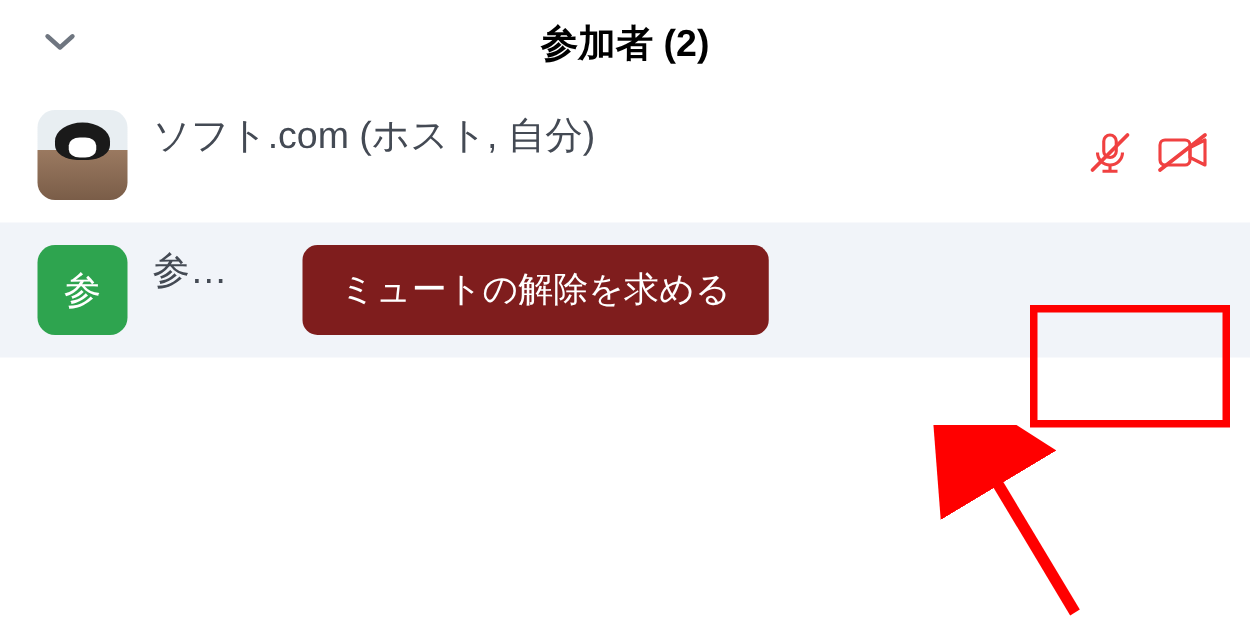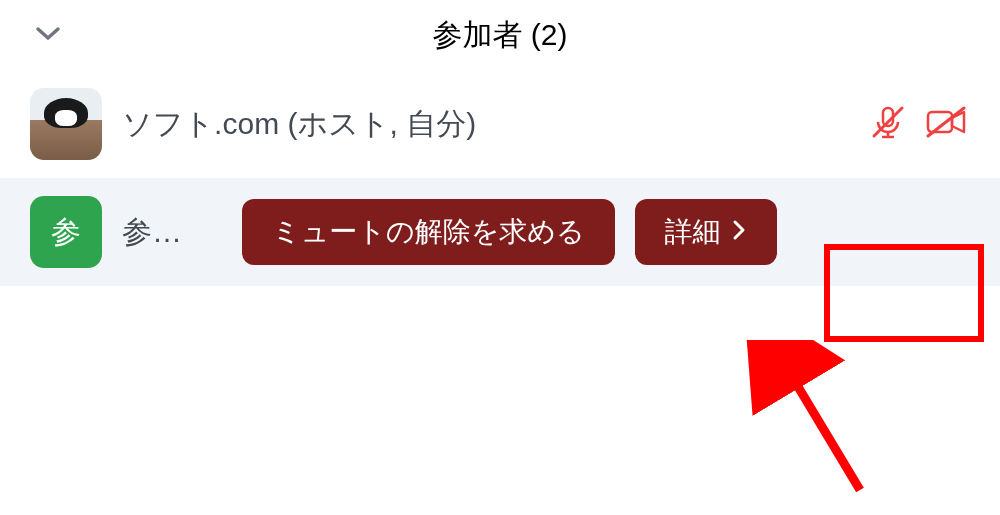--- a/index.html
+++ b/index.html
@@ -20,27 +20,26 @@
     .chevron-down {
       position: absolute;
       left: 35px;
       top: 25px;
     }
     .title {
       position: absolute;
       left: 50%;
       transform: translateX(-50%);
       font-size: 30px;
-      font-weight: 400;
+      font-weight: 700;
       color: #000;
       white-space: nowrap;
     }
     .row {
       display: flex;
-      align-items: center;
       padding: 18px 30px;
       gap: 20px;
     }
     .row.highlighted { background: #f1f4f9; }
     .avatar {
       width: 72px;
       height: 72px;
       border-radius: 14px;
       flex-shrink: 0;
       display: flex;
@@ -138,28 +137,20 @@
     </span>
   </div>
 </div>
 
 <div class="row highlighted">
   <div class="avatar green">
     <span>参</span>
   </div>
   <span class="name trunc">参…</span>
   <button class="btn">ミュートの解除を求める</button>
-  <button class="btn more">
-    <span>詳細</span>
-    <span class="chevron-right">
-      <svg width="16" height="22" viewBox="0 0 16 22">
-        <path d="M4 3 L12 11 L4 19" stroke="#fff" stroke-width="3" fill="none" stroke-linecap="round" stroke-linejoin="round"></path>
-      </svg>
-    </span>
-  </button>
 </div>
 
 <div class="highlight-box" style="left: 824px; top: 244px; width: 160px; height: 98px;"></div>
 
 <svg class="arrow-svg" style="left: 740px; top: 340px;" width="140" height="170" viewBox="0 0 140 170">
   <defs>
     <marker id="ah" markerWidth="12" markerHeight="12" refX="3" refY="6" orient="auto" markerUnits="strokeWidth">
       <path d="M0,0 L0,12 L12,6 z" fill="#ff0000"></path>
     </marker>
   </defs>

